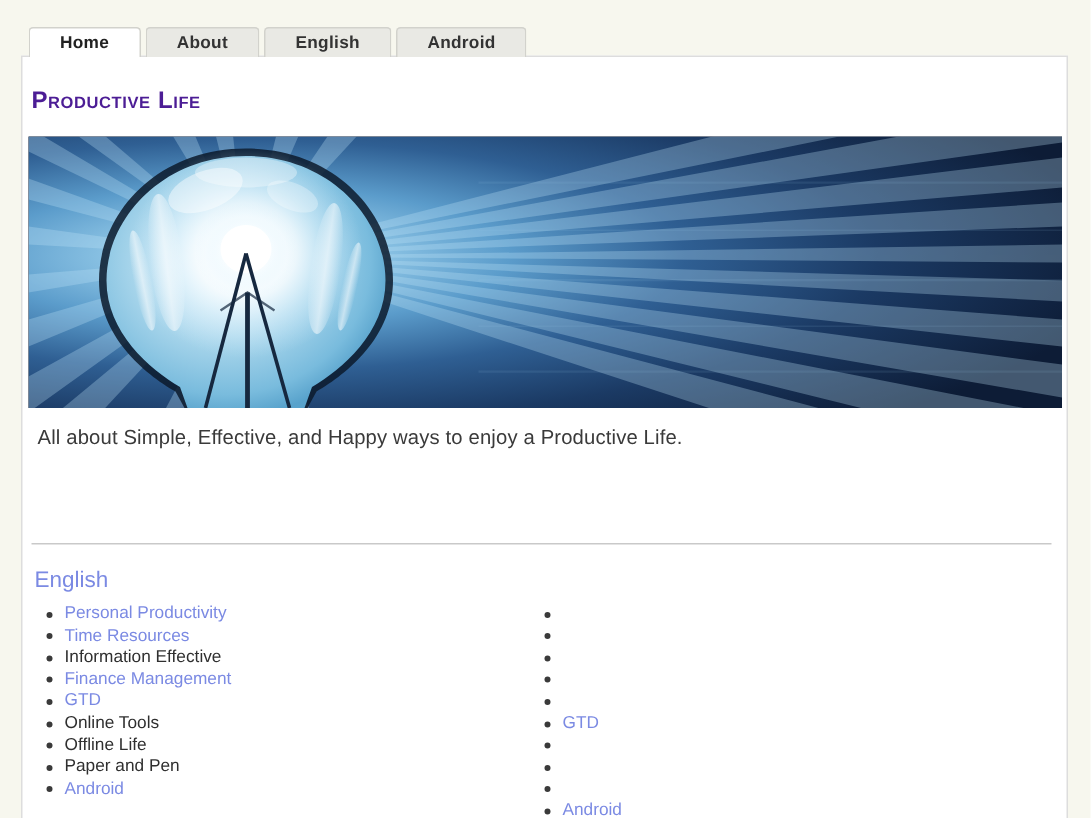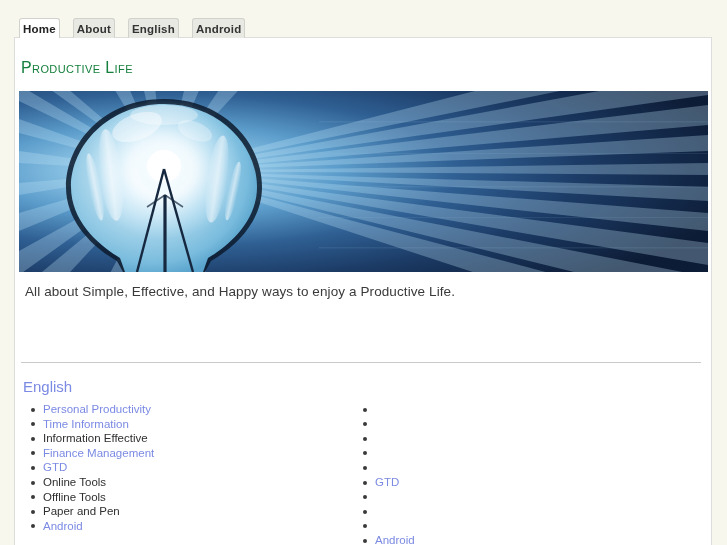--- a/index.html
+++ b/index.html
@@ -23,22 +23,22 @@
     left: 19px;
     top: 17px;
     height: 21px;
     display: flex;
     align-items: flex-end;
     z-index: 5;
   }
   .tab {
     height: 20px;
     line-height: 20px;
-    padding: 0 3px;
-    margin-right: 13px;
+    padding: 0 20px;
+    margin-right: 3px;
     font-size: 11.5px;
     font-weight: bold;
     color: #333333;
     background: #e9e9e4;
     border: 1px solid #d2d2cc;
     border-bottom: none;
     border-radius: 3px 3px 0 0;
     box-sizing: border-box;
     cursor: pointer;
     white-space: nowrap;
@@ -63,24 +63,24 @@
     border: 1px solid #dddddd;
     box-sizing: border-box;
     overflow: hidden;
   }
 
   #site-title {
     position: absolute;
     left: 6px;
     top: 21px;
     font-size: 16px;
-    font-weight: normal;
+    font-weight: bold;
     font-variant: small-caps;
     letter-spacing: 0.4px;
-    color: #15803d;
+    color: #4c1d95;
     margin: 0;
   }
 
   
   #hero {
     position: absolute;
     left: 4px;
     top: 53px;
     width: 689px;
     height: 181px;
@@ -287,26 +287,26 @@
   </div>
 
   <p id="tagline">All about Simple, Effective, and Happy ways to enjoy a Productive Life.</p>
 
   <hr id="divider">
 
   <h2 id="section-heading">English</h2>
 
   <ul id="col-left" class="linkcol">
       <li><a>Personal Productivity</a></li>
-      <li><a>Time Information</a></li>
+      <li><a>Time Resources</a></li>
       <li><span class="plain">Information Effective</span></li>
       <li><a>Finance Management</a></li>
       <li><a>GTD</a></li>
       <li><span class="plain">Online Tools</span></li>
-      <li><span class="plain">Offline Tools</span></li>
+      <li><span class="plain">Offline Life</span></li>
       <li><span class="plain">Paper and Pen</span></li>
       <li><a>Android</a></li>
     </ul>
   <ul id="col-right" class="linkcol">
       <li></li>
       <li></li>
       <li></li>
       <li></li>
       <li></li>
       <li><a>GTD</a></li>

